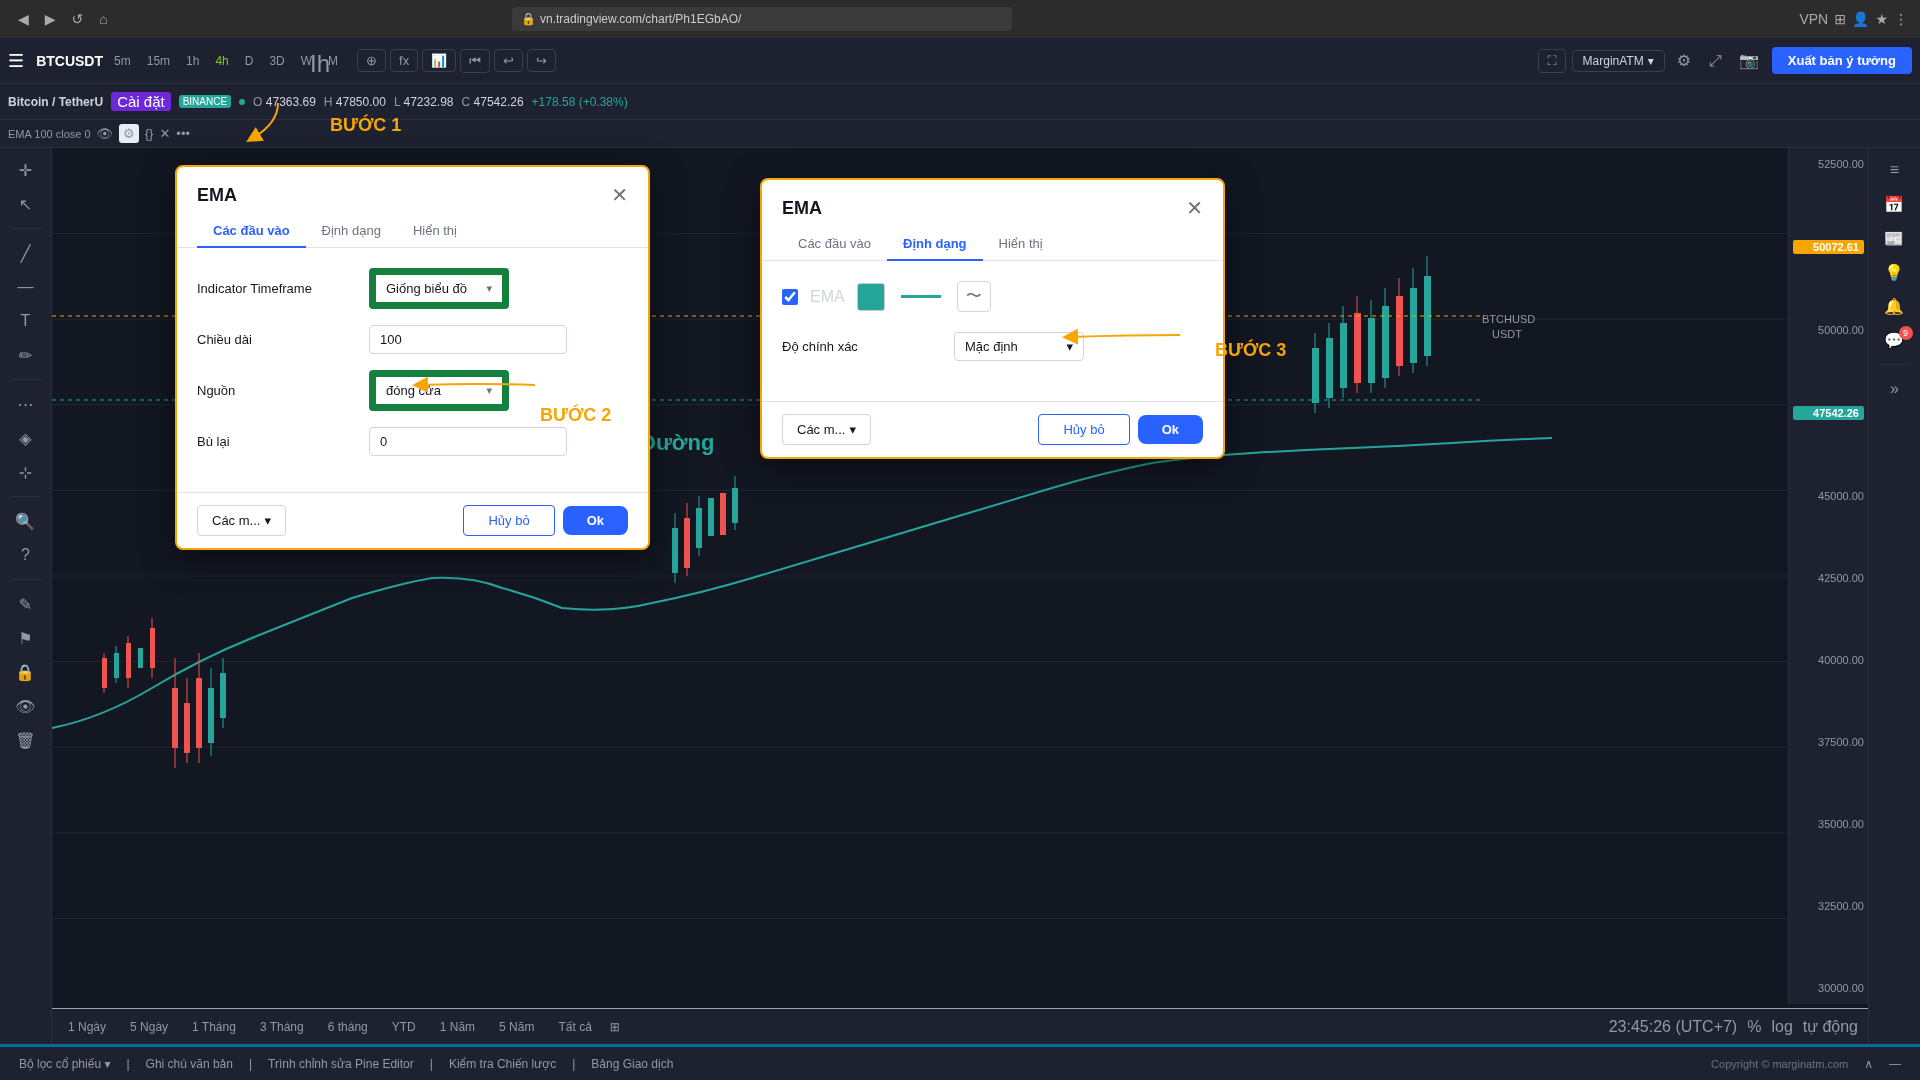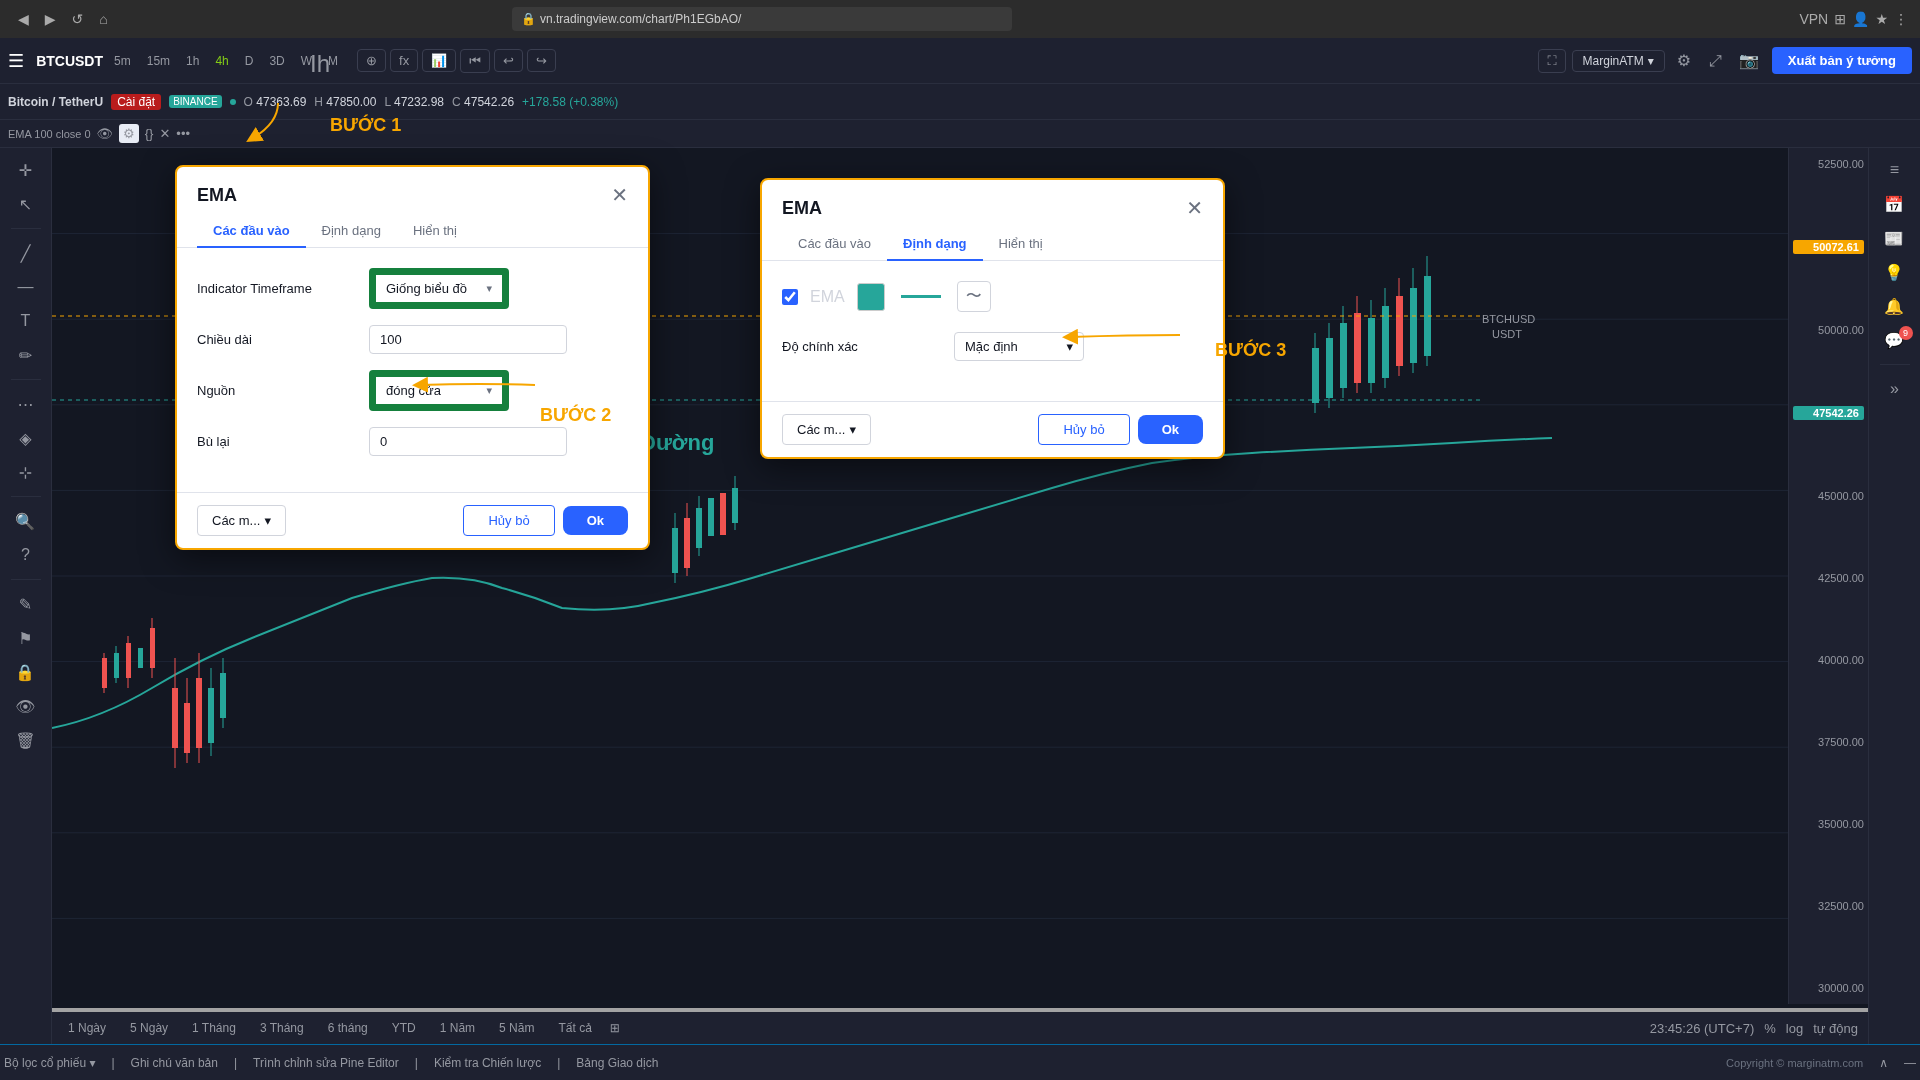--- a/index.html
+++ b/index.html
@@ -31,21 +31,21 @@
     .symbol-name { color: #d1d4dc; font-weight: 600; }
     .exchange-badge { background: #26a69a; border-radius: 3px; color: #fff; font-size: 10px; padding: 1px 4px; }
     .dot-live { width: 6px; height: 6px; background: #26a69a; border-radius: 50%; display: inline-block; }
     .price-o, .price-h, .price-l, .price-c { color: #9598a1; }
     .price-o span, .price-h span, .price-l span, .price-c span { color: #d1d4dc; }
     .price-change-pos { color: #26a69a; }
 
     
     .indicator-bar { background: #1e2130; height: 28px; display: flex; align-items: center; padding: 0 8px; gap: 6px; border-bottom: 1px solid #2a2e3e; font-size: 11px; }
     .ema-label { color: #9598a1; }
-    .cai-dat-tooltip { background: #b91c1c; color: #fff; border-radius: 3px; font-size: 12px; padding: 1px 6px; }
+    .cai-dat-tooltip { background: #6d28d9; color: #fff; border-radius: 3px; font-size: 15px; padding: 1px 6px; }
     .ind-icon { color: #9598a1; cursor: pointer; font-size: 13px; }
 
     
     .left-sidebar { position: absolute; left: 0; top: 148px; bottom: 0; width: 52px; background: #1e2130; border-right: 1px solid #2a2e3e; display: flex; flex-direction: column; align-items: center; padding: 8px 0; gap: 6px; z-index: 5; }
     .sidebar-tool { color: #9598a1; font-size: 16px; cursor: pointer; width: 36px; height: 28px; display: flex; align-items: center; justify-content: center; border-radius: 4px; }
     .sidebar-divider { width: 30px; height: 1px; background: #2a2e3e; margin: 4px 0; }
 
     
     .right-sidebar { position: absolute; right: 0; top: 148px; bottom: 36px; width: 52px; background: #1e2130; border-left: 1px solid #2a2e3e; display: flex; flex-direction: column; align-items: center; padding: 8px 0; gap: 6px; z-index: 5; }
 
@@ -56,26 +56,26 @@
     .price-axis { position: absolute; right: 0; top: 0; bottom: 0; width: 80px; background: #1e2130; border-left: 1px solid #2a2e3e; display: flex; flex-direction: column; justify-content: space-between; padding: 10px 4px; }
     .price-label { font-size: 11px; color: #9598a1; text-align: right; }
     .price-badge-top { background: #f7a600; color: #fff; border-radius: 2px; font-size: 11px; font-weight: 700; padding: 1px 5px; text-align: right; }
     .price-badge-cur { background: #26a69a; color: #fff; border-radius: 2px; font-size: 11px; font-weight: 700; padding: 1px 5px; text-align: right; }
 
     
     .date-axis { position: absolute; left: 52px; right: 52px; bottom: 36px; height: 28px; background: #1e2130; border-top: 1px solid #2a2e3e; display: flex; align-items: center; padding: 0 20px; gap: 60px; font-size: 11px; color: #9598a1; }
     .date-label-bold { color: #d1d4dc; font-weight: 600; }
 
     
-    .bottom-bar { position: absolute; left: 52px; right: 52px; bottom: 0; height: 36px; background: #1e2130; border-top: 4px solid #a3a3a3; display: flex; align-items: center; padding: 0 10px; gap: 12px; font-size: 12px; }
+    .bottom-bar { position: absolute; left: 52px; right: 52px; bottom: 0; height: 36px; background: #1e2130; border-top: 1px solid #a3a3a3; display: flex; align-items: center; padding: 0 10px; gap: 12px; font-size: 12px; }
     .period-btn { background: none; border: none; color: #9598a1; font-size: 12px; cursor: pointer; padding: 2px 6px; border-radius: 3px; }
-    .bottom-right { margin-left: auto; display: flex; align-items: center; gap: 10px; color: #9598a1; font-size: 13px; }
-
-    
-    .footer-bar { position: absolute; left: 0; right: 0; bottom: 0; height: 36px; background: #1e2130; border-top: 1px solid #0369a1; display: flex; align-items: center; padding: 0 4px; gap: 16px; font-size: 12px; color: #9598a1; z-index: 10; }
+    .bottom-right { margin-left: auto; display: flex; align-items: center; gap: 10px; color: #9598a1; font-size: 16px; }
+
+    
+    .footer-bar { position: absolute; left: 0; right: 0; bottom: 0; height: 36px; background: #1e2130; border-top: 3px solid #0369a1; display: flex; align-items: center; padding: 0 19px; gap: 16px; font-size: 12px; color: #9598a1; z-index: 10; }
     .footer-btn { background: none; border: none; color: #9598a1; font-size: 12px; cursor: pointer; }
     .footer-copyright { margin-left: auto; color: #6b7280; font-size: 11px; }
 
     
     .dialog1 { position: absolute; left: 175px; top: 165px; width: 475px; background: #fff; border-radius: 8px; box-shadow: 0 8px 32px rgba(0,0,0,0.5); z-index: 100; border: 2px solid #f7a600; }
     .dialog2 { position: absolute; left: 760px; top: 178px; width: 465px; background: #fff; border-radius: 8px; box-shadow: 0 8px 32px rgba(0,0,0,0.5); z-index: 101; border: 2px solid #f7a600; }
 
     .dialog-header { display: flex; align-items: center; justify-content: space-between; padding: 16px 20px 8px; }
     .dialog-title { font-size: 18px; font-weight: 700; color: #131722; }
     .dialog-close { background: none; border: none; cursor: pointer; font-size: 20px; color: #6b7280; }

